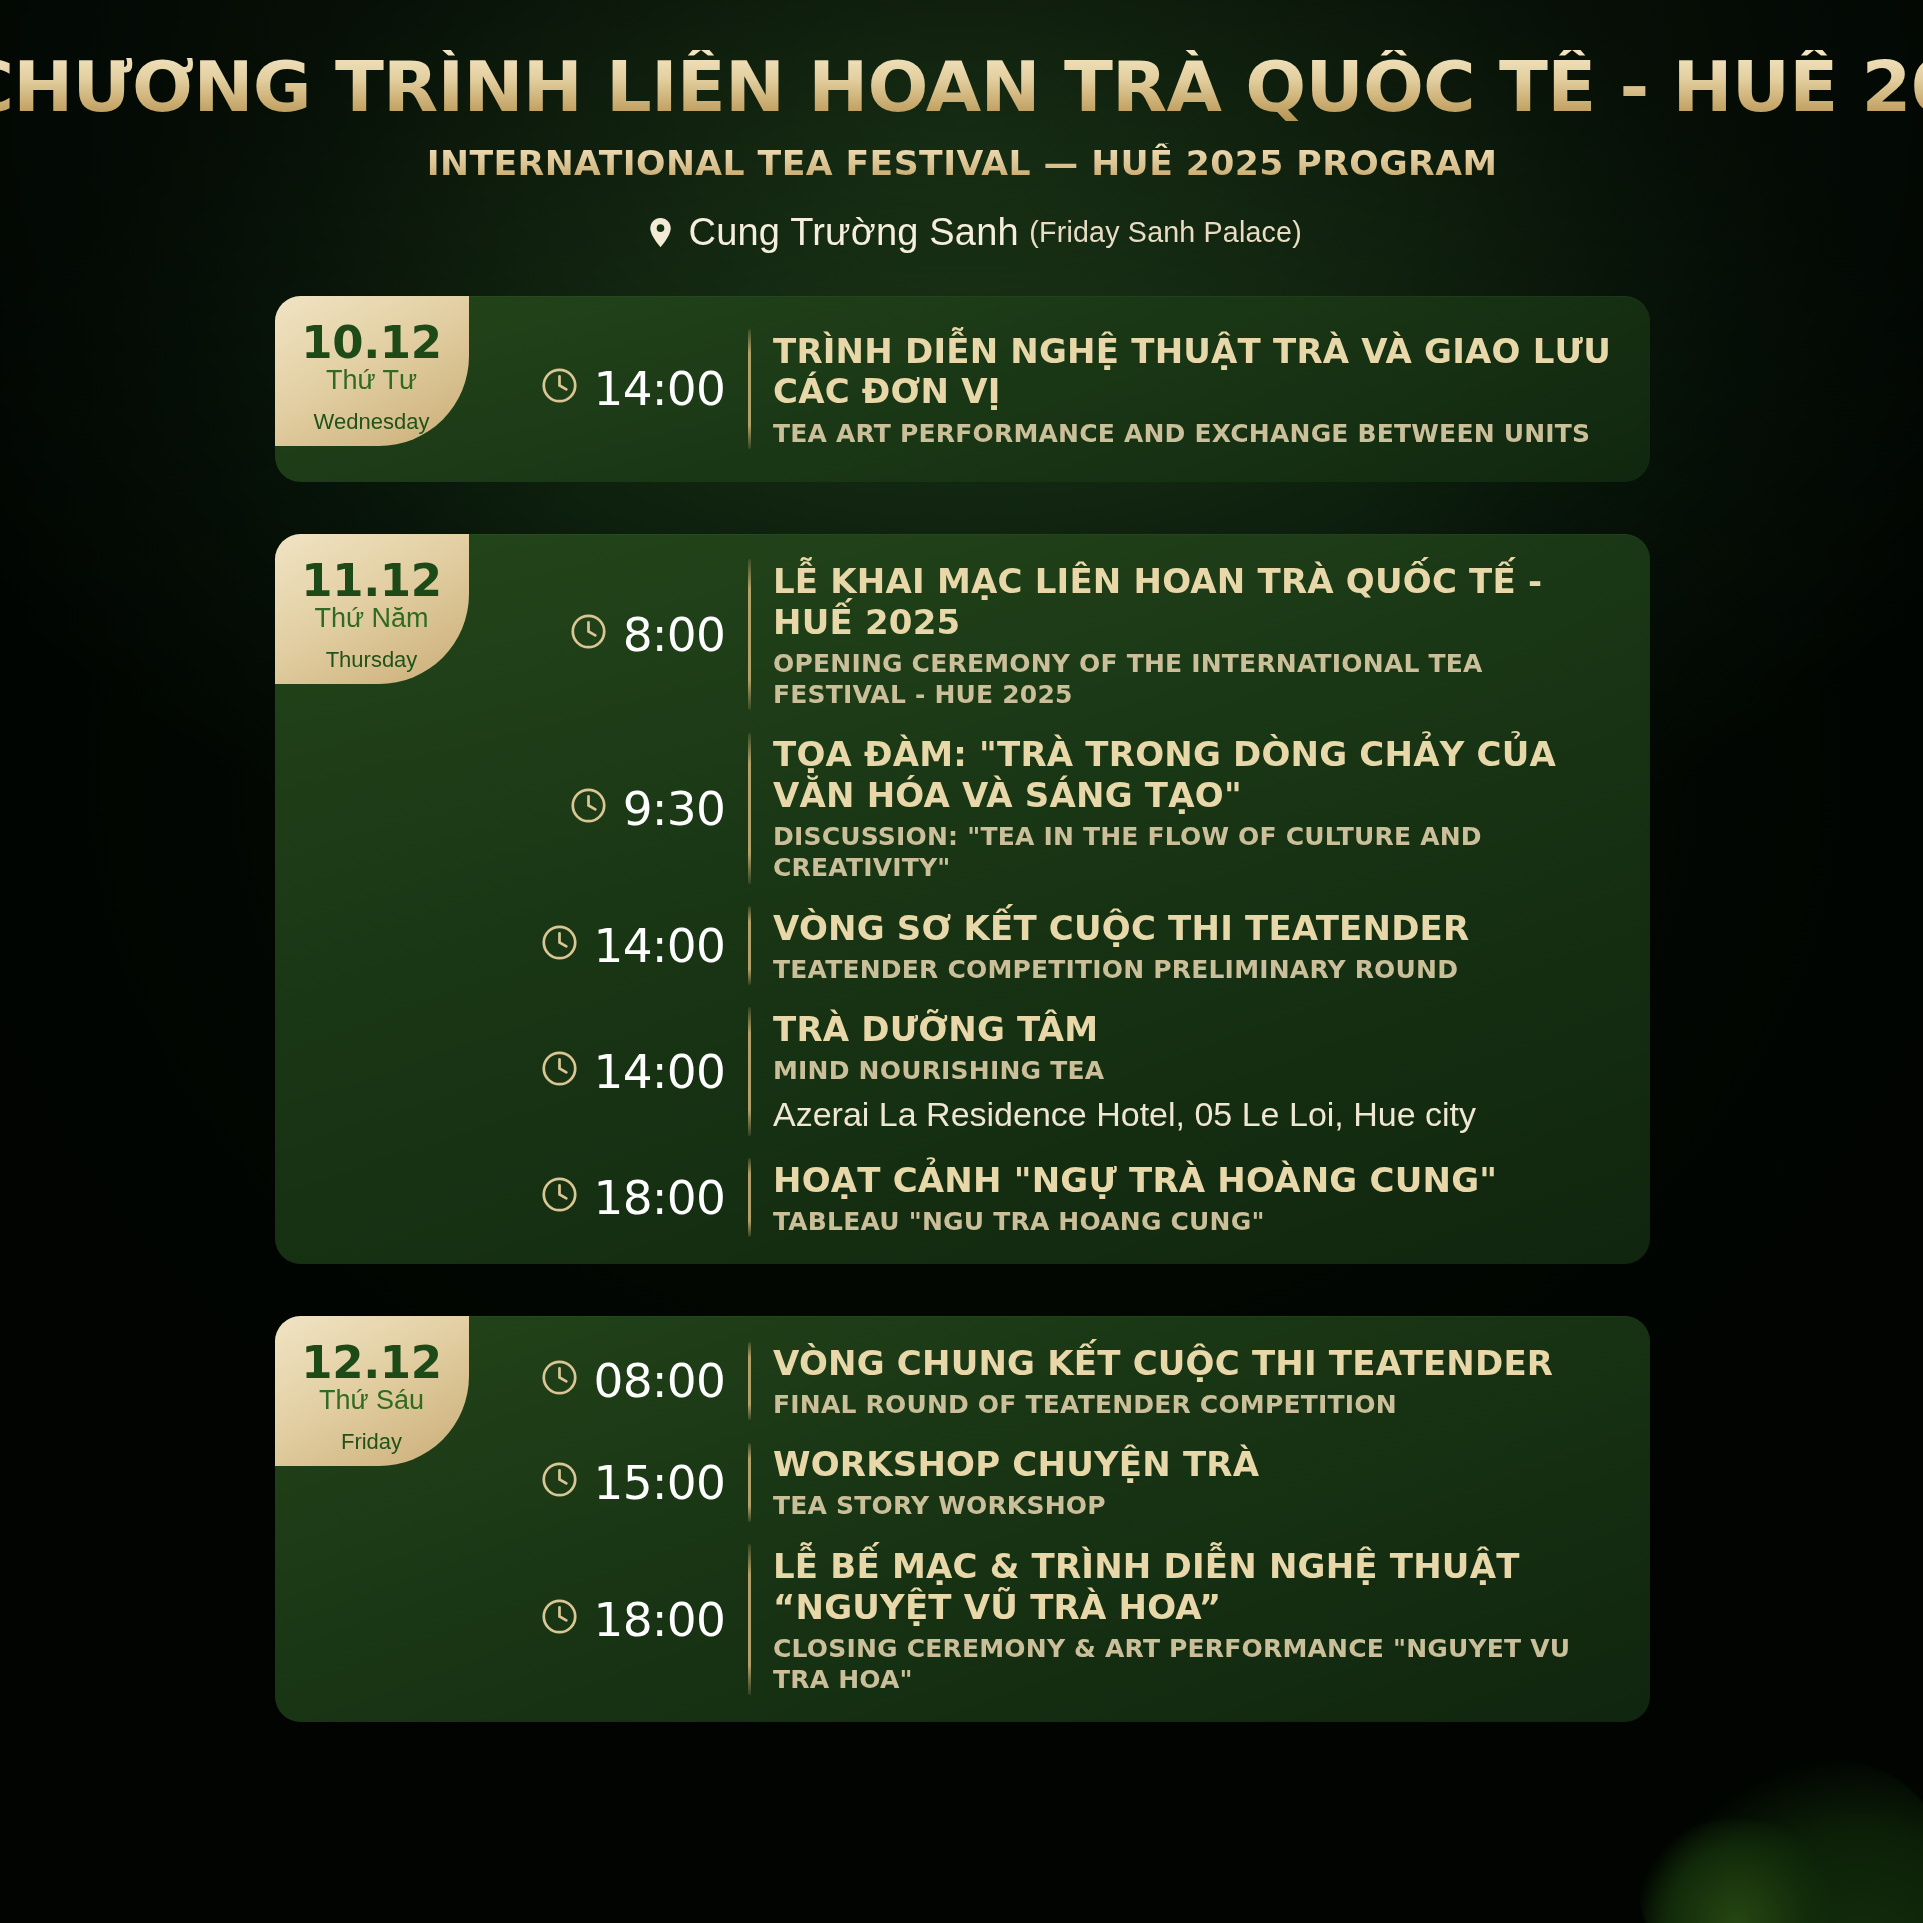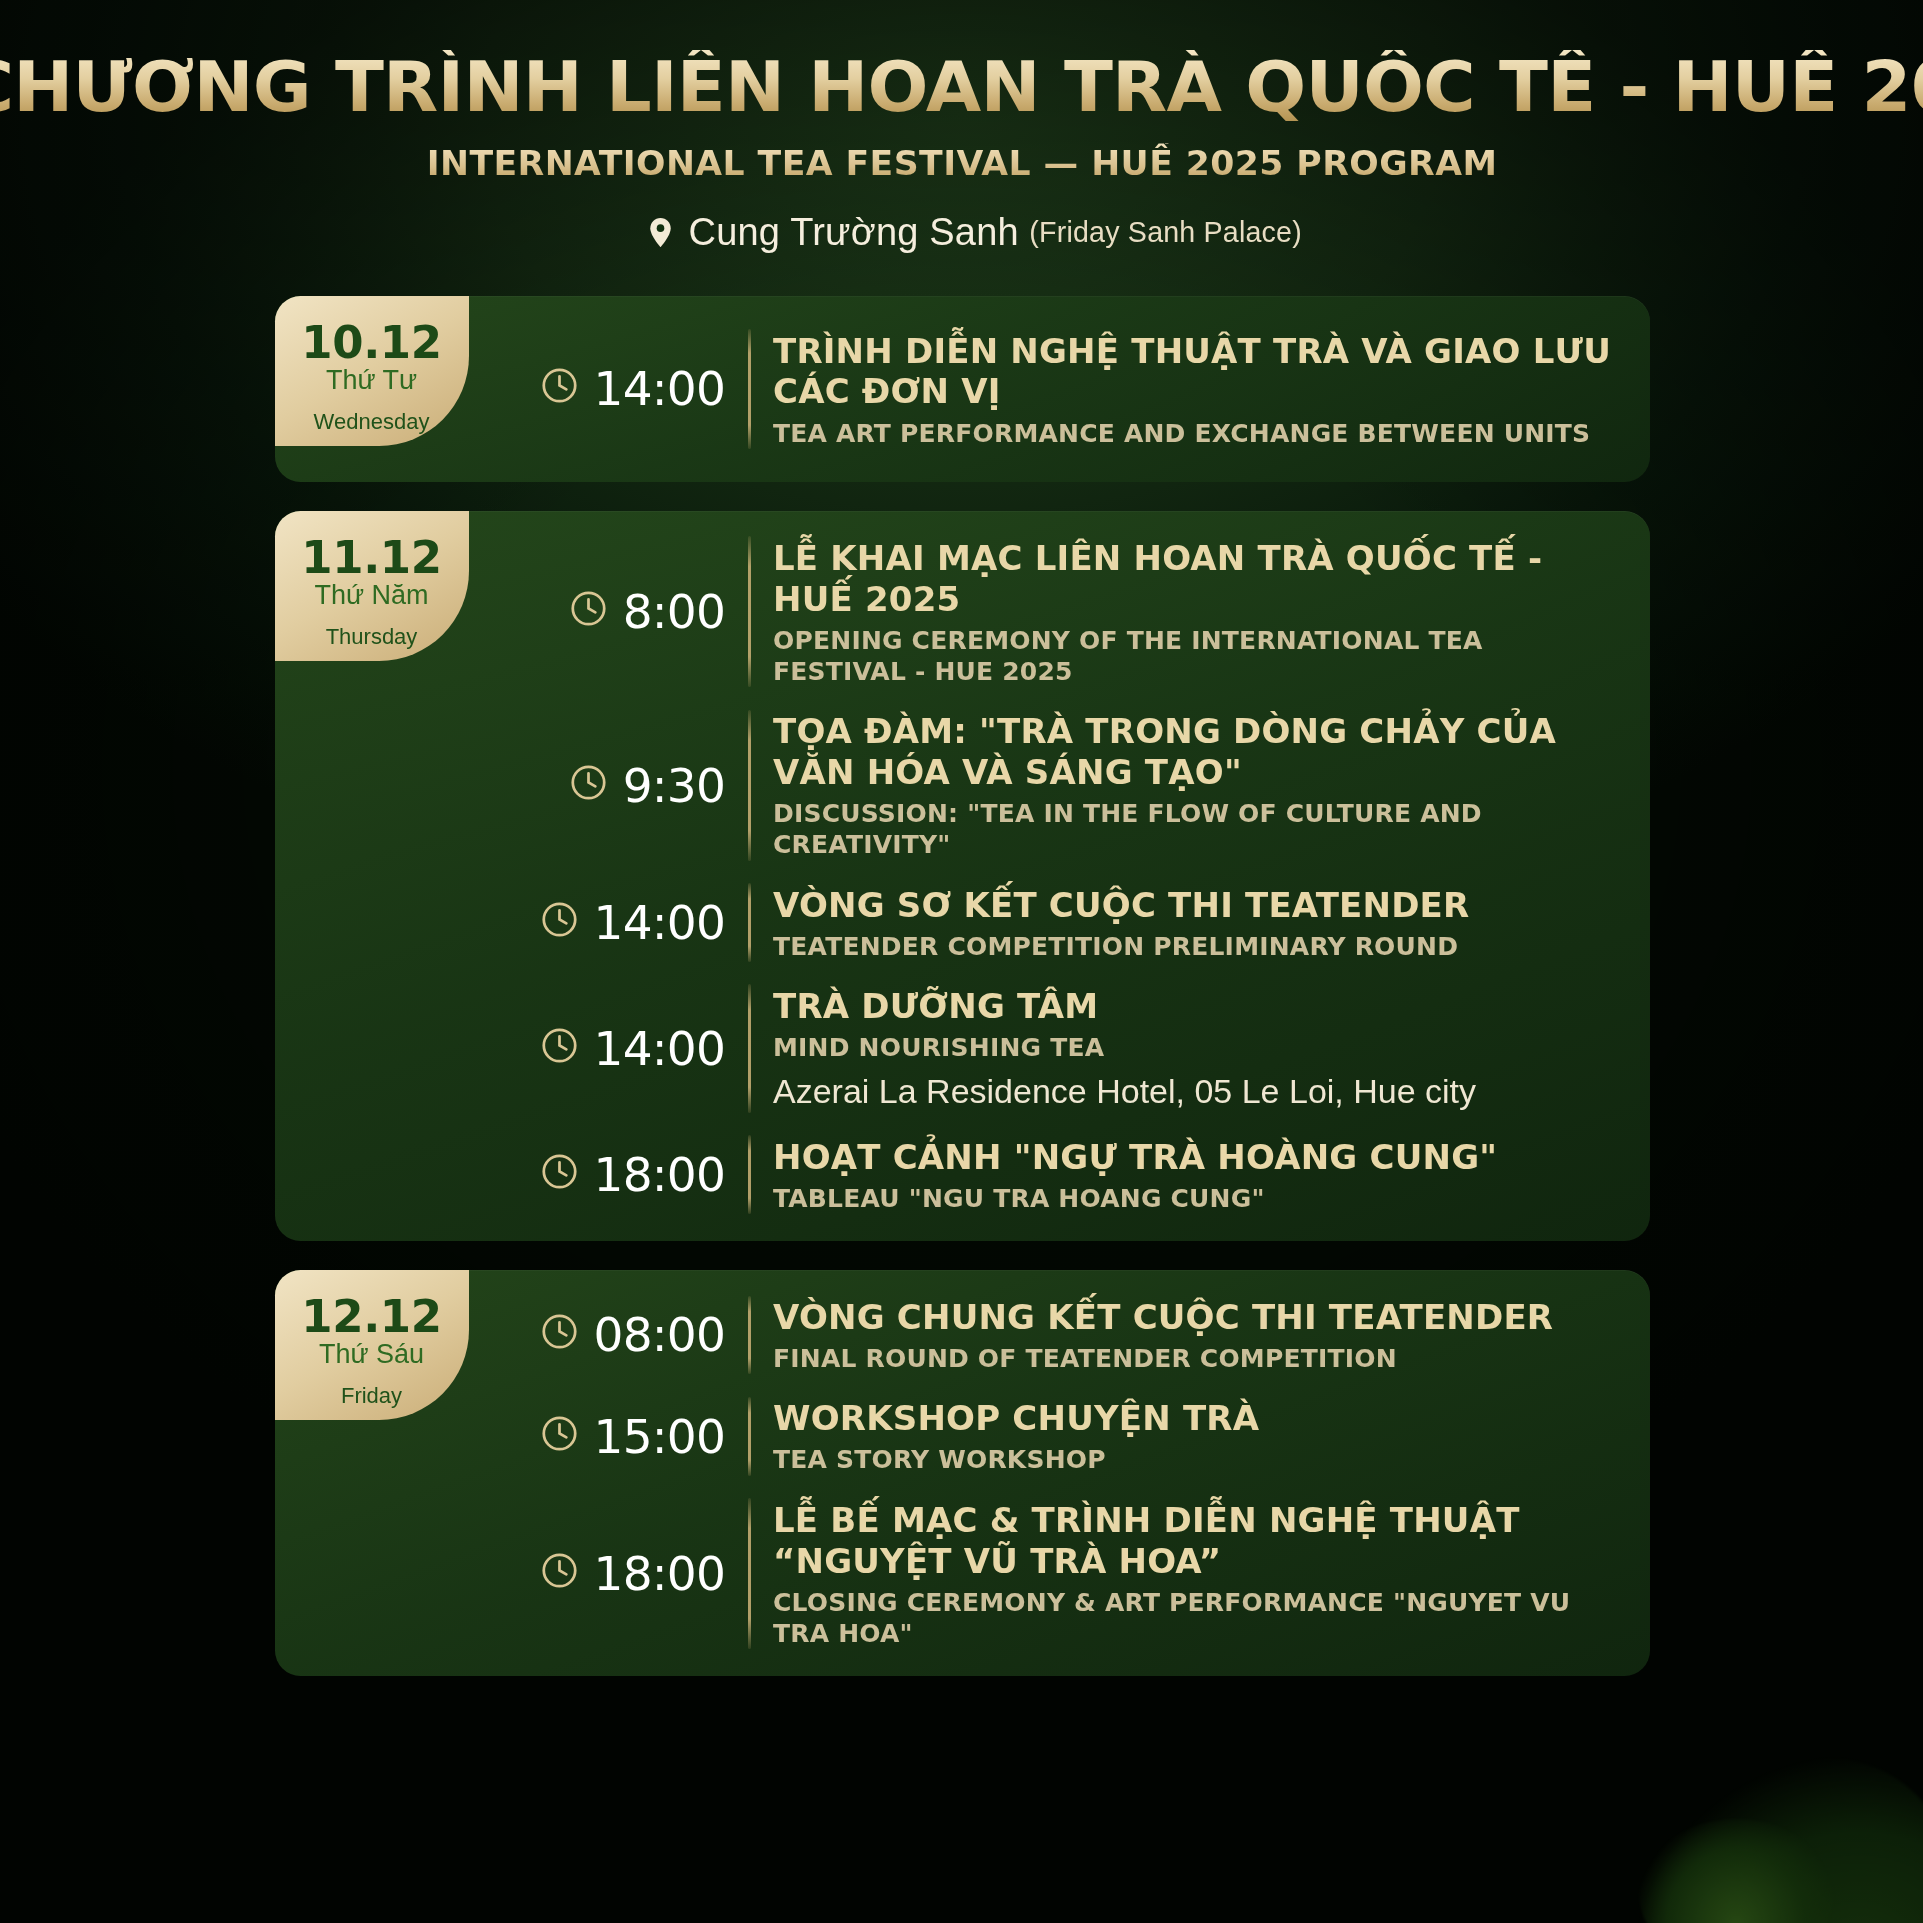--- a/index.html
+++ b/index.html
@@ -121,21 +121,21 @@
   }
 
   
   .schedule {
     position: relative;
     z-index: 3;
     margin: 42px auto 0;
     width: 1375px;
     display: flex;
     flex-direction: column;
-    gap: 29px;
+    gap: 52px;
   }
 
   .day-card {
     position: relative;
     border-radius: 25.6px;
     background: linear-gradient(160deg, rgba(38,74,28,0.92) 0%, rgba(27,58,22,0.9) 45%, rgba(18,42,16,0.88) 100%);
     box-shadow: inset 0 0.8px 0 rgba(255,255,255,0.05);
     padding: 25.6px 30px 27px 248px;
     min-height: 158px;
   }

